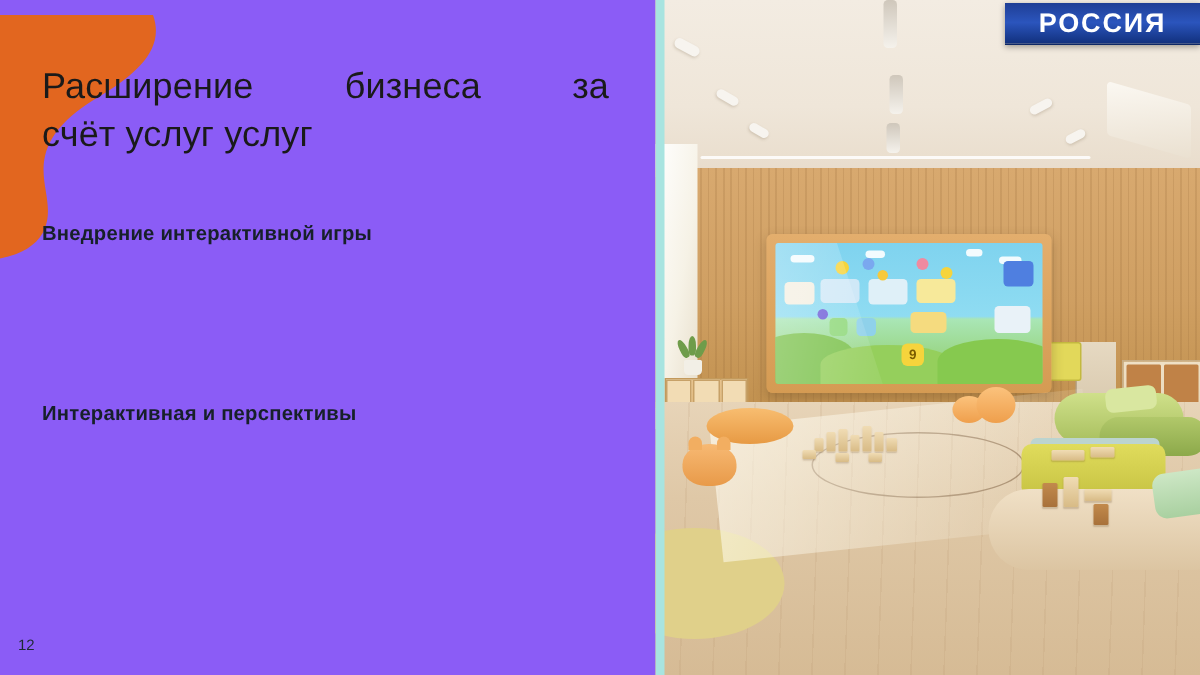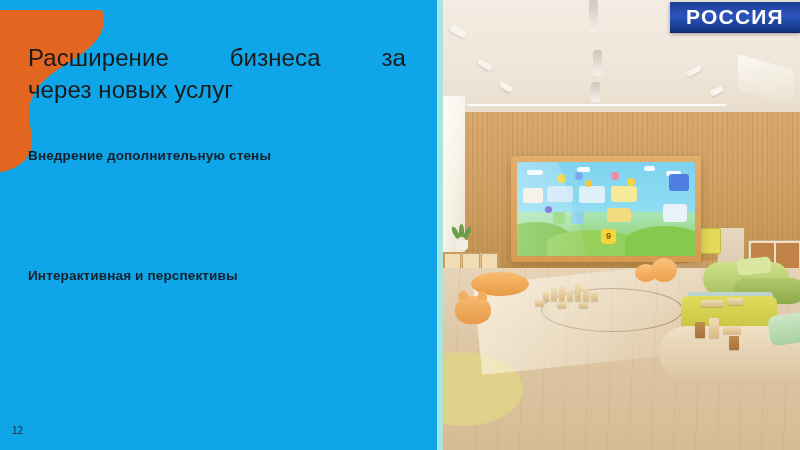--- a/index.html
+++ b/index.html
@@ -19,21 +19,21 @@
     background: #a8e4e0;
   }
 
   
   .left-panel {
     position: absolute;
     left: 0;
     top: 0;
     width: 440px;
     height: 450px;
-    background: #0ea5e9;
+    background: #8b5cf6;
     overflow: hidden;
   }
 
   
   .orange-blob {
     position: absolute;
     left: -58px;
     top: 10px;
     width: 170px;
     height: 165px;
@@ -424,21 +424,21 @@
   .logo {
     position: absolute;
     right: 0px; top: 2px;
     width: 130px;
     z-index: 60;
     box-shadow: 0 1px 4px rgba(0,0,0,0.35);
   }
   .logo-top {
     background: linear-gradient(180deg,#1f3e95 0%, #2b55bd 48%, #11307d 100%);
     color: #ffffff;
-    font-size: 21px;
+    font-size: 18px;
     font-weight: bold;
     letter-spacing: 1.2px;
     text-align: center;
     padding: 4px 0 5px 0;
     line-height: 1;
     border-bottom: 1px solid #0d2766;
   }
   .logo-bottom {
     background: linear-gradient(180deg,#b51f2c 0%, #cf2a38 48%, #96101d 100%);
     color: #ffffff;
@@ -460,25 +460,25 @@
   <div class="left-panel">
 
     <svg class="orange-blob" viewBox="0 0 170 165" preserveAspectRatio="none">
       <path d="M0,0 L160,0 C168,22 150,38 128,52 C104,66 92,78 88,94
                C84,112 94,126 88,142 C82,158 60,165 38,163
                C20,161 6,150 0,138 Z" fill="#e2661f"></path>
     </svg>
 
     <div class="title">
       <span class="ln ln1">Расширение бизнеса за</span>
-      <span class="ln ln2">через новых услуг</span>
+      <span class="ln ln2">счёт услуг услуг</span>
     </div>
 
     <div class="section" id="section-1">
-      <h2 class="section-heading">Внедрение дополнительную стены</h2>
+      <h2 class="section-heading">Внедрение интерактивной игры</h2>
     </div>
 
     <div class="section" id="section-2">
       <h2 class="section-heading">Интерактивная и перспективы</h2>
     </div>
 
     <div class="page-number">12</div>
   </div>
 
   <div class="photo-panel">

